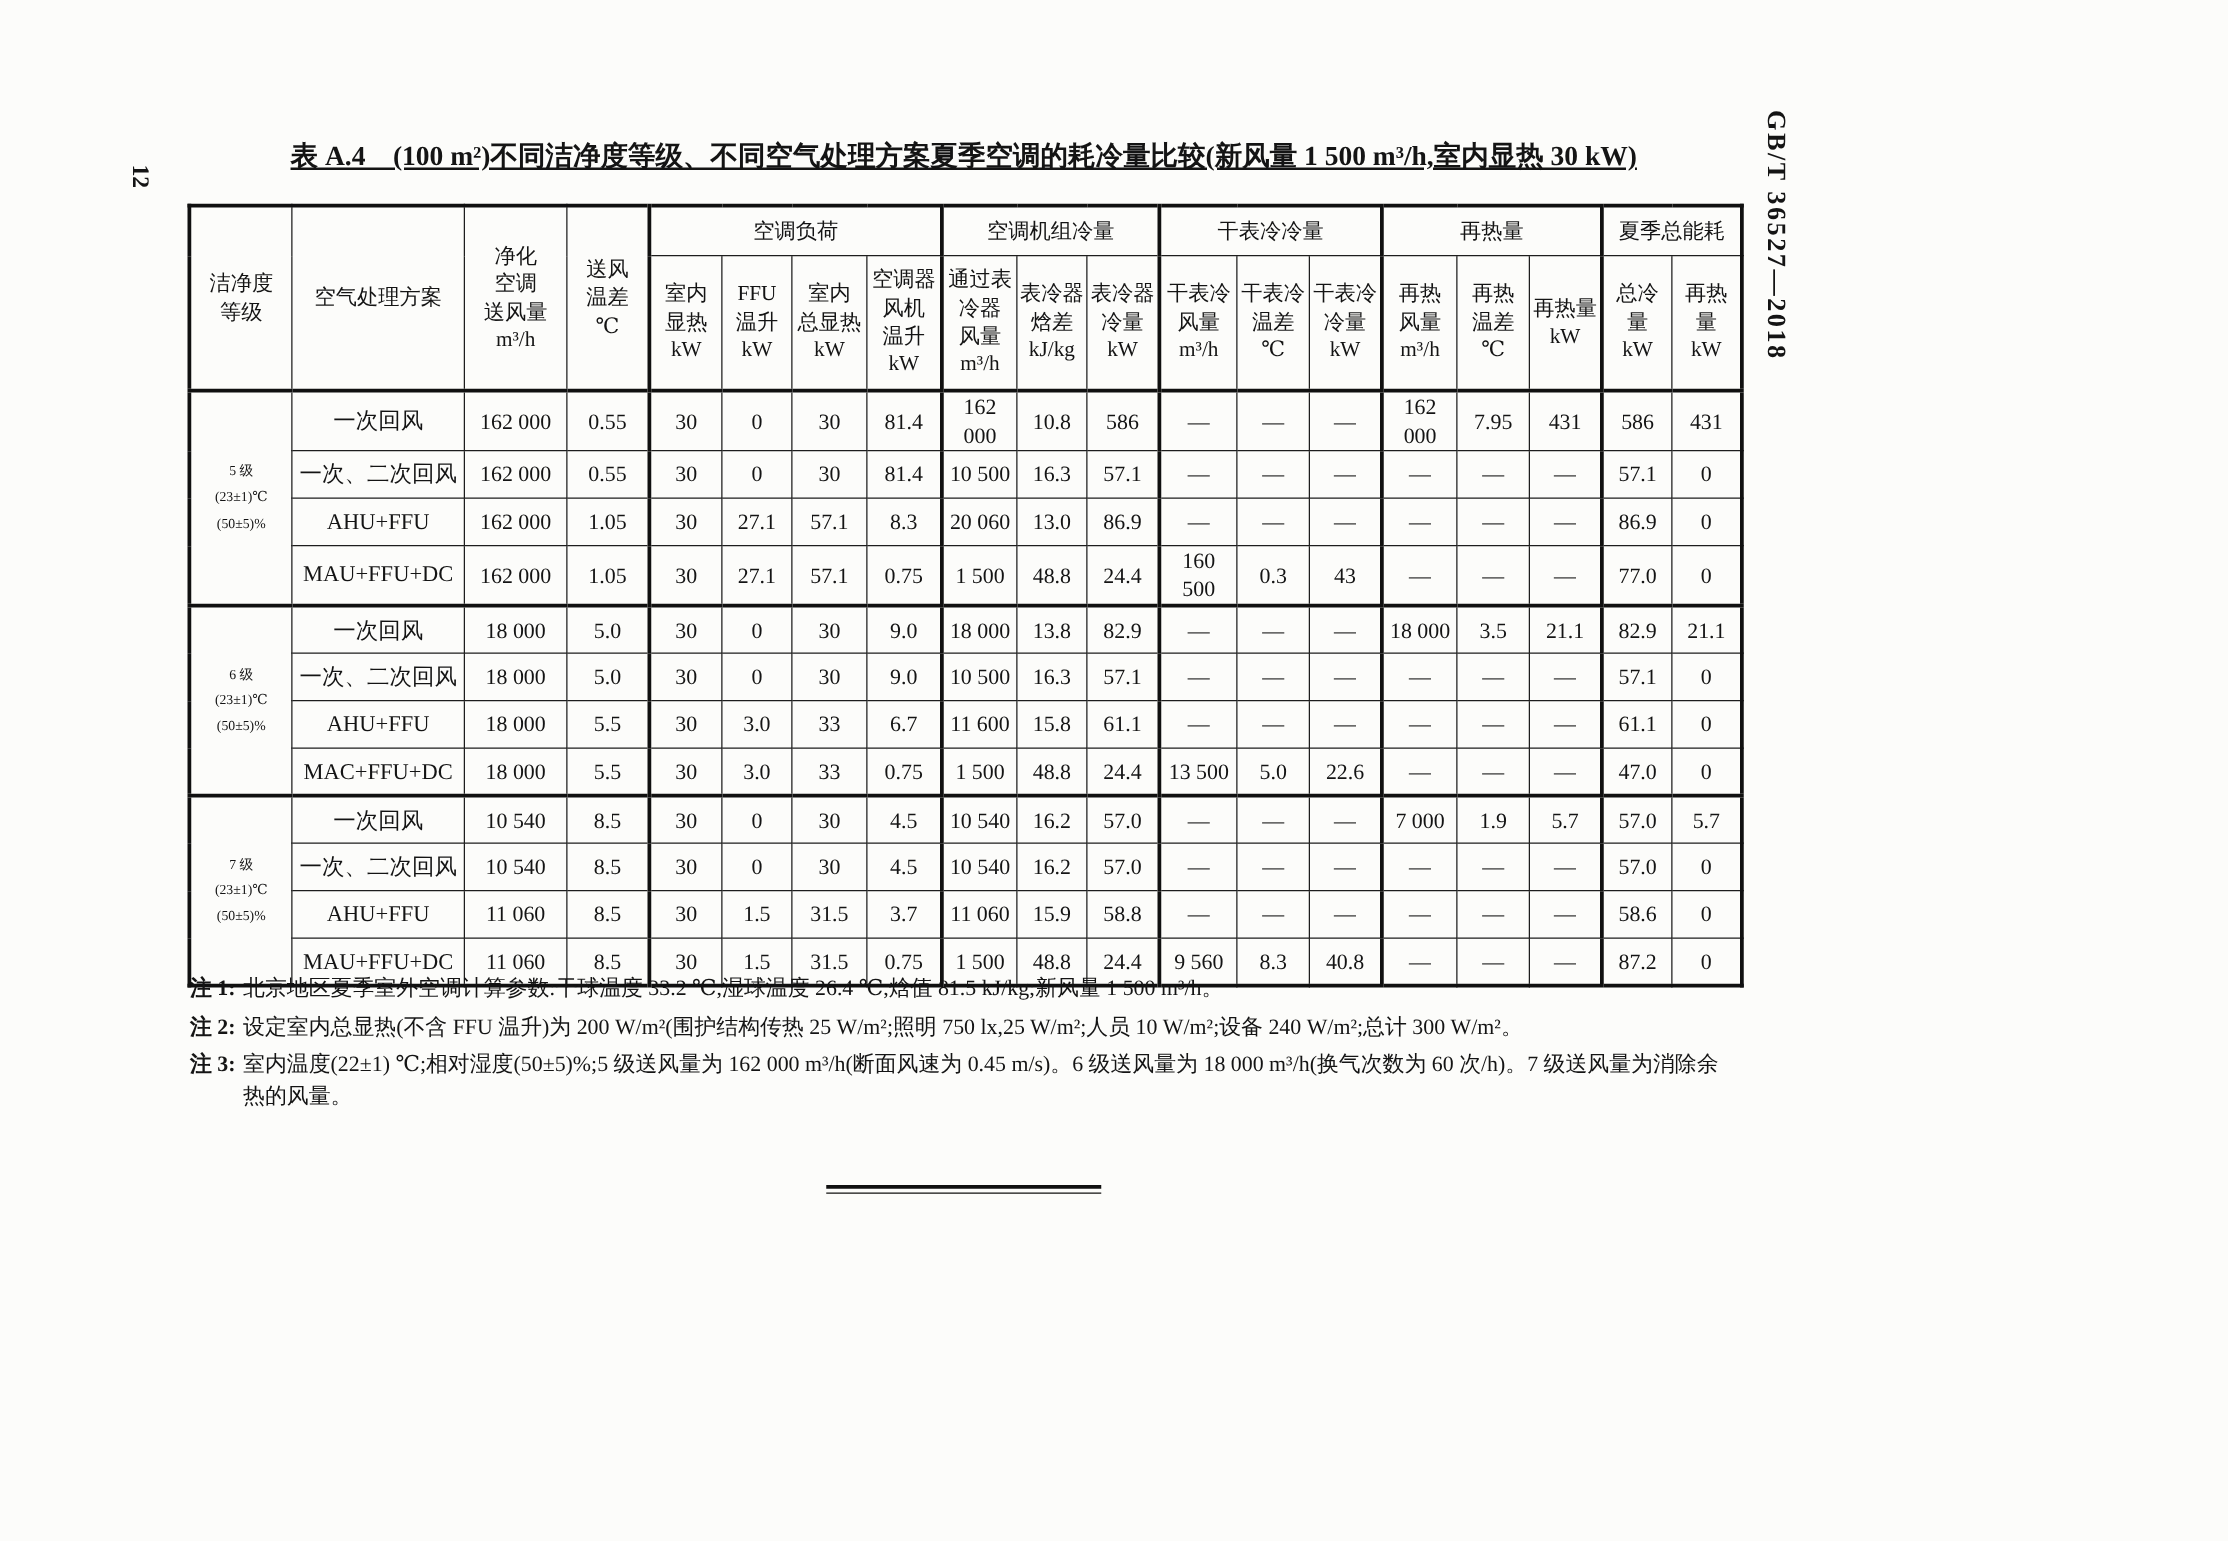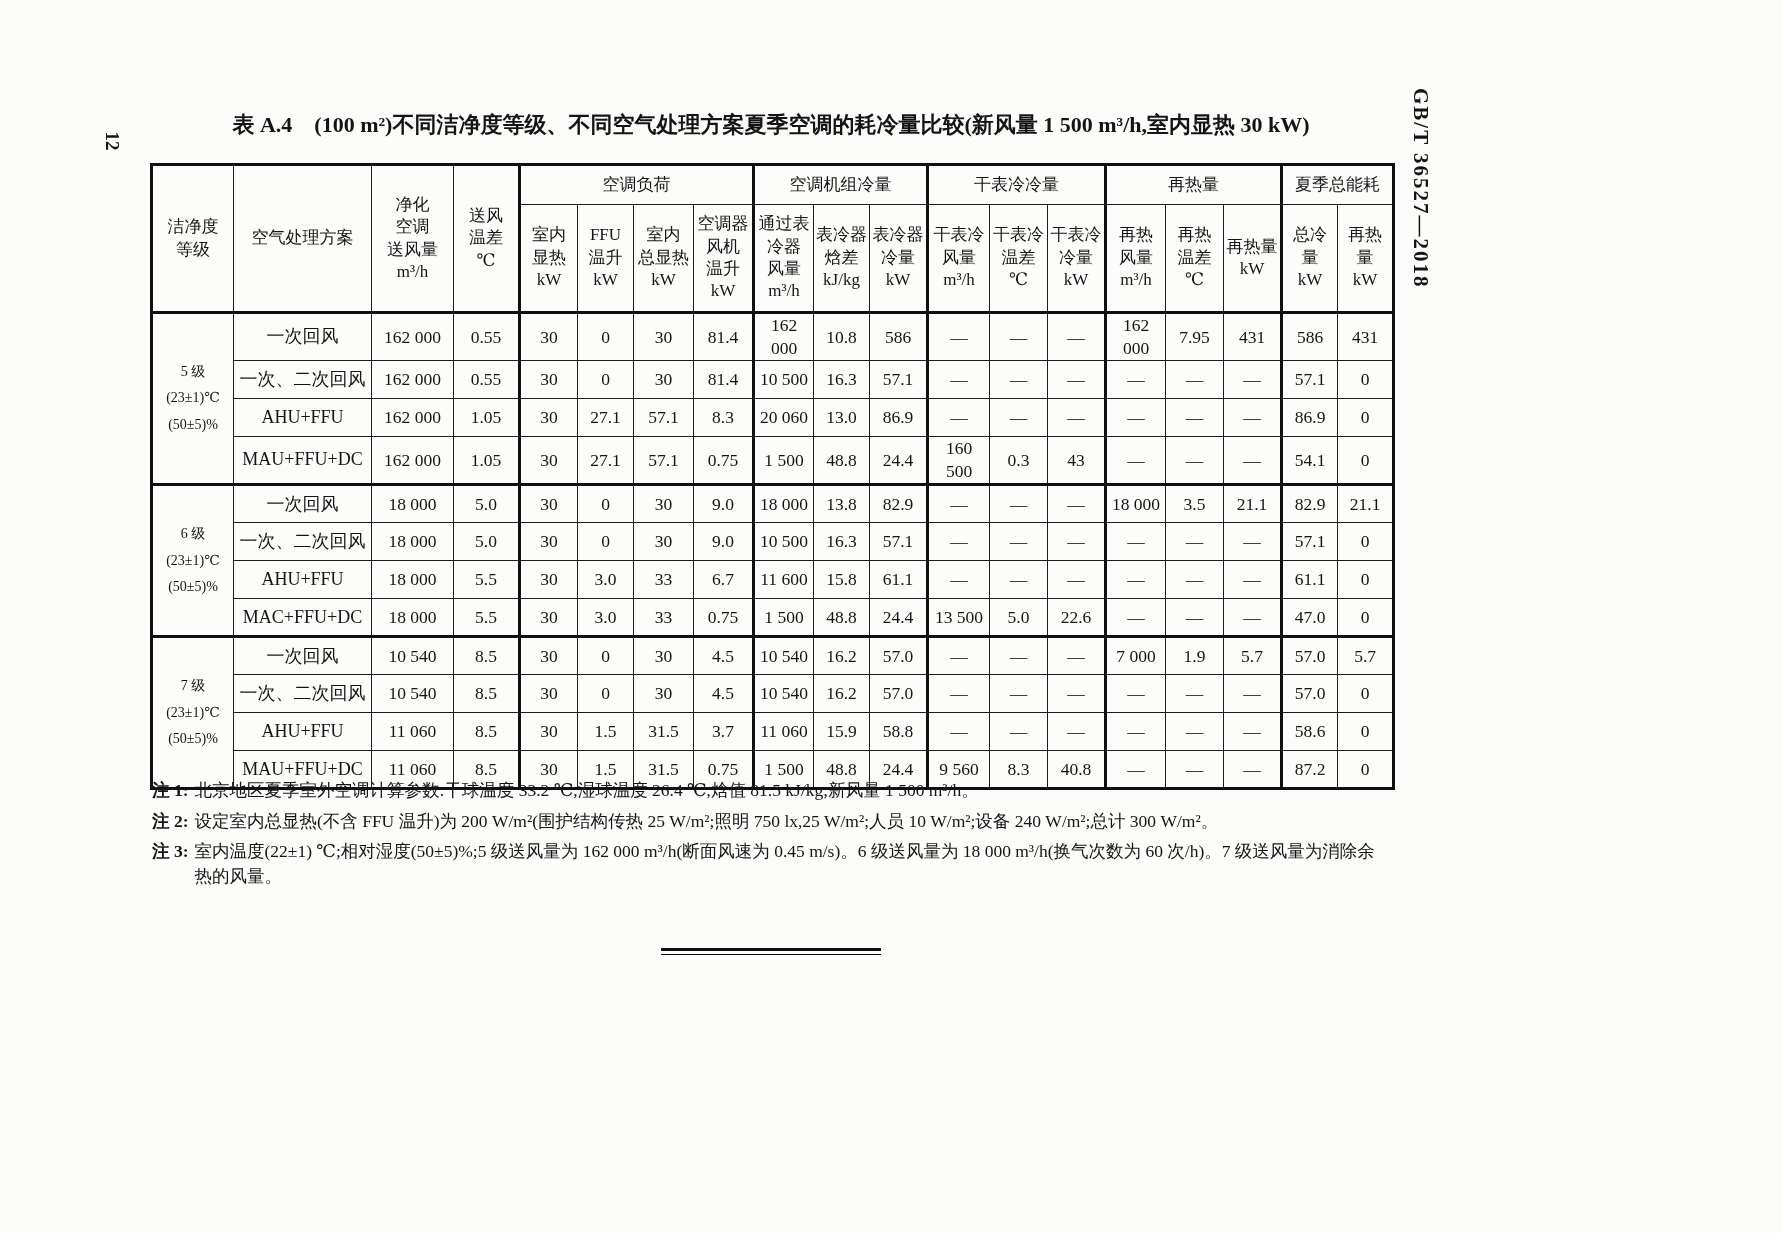--- a/index.html
+++ b/index.html
@@ -10,37 +10,37 @@
   .pageno{
     position:absolute;left:102px;top:130px;font-size:19px;font-weight:bold;
     transform:rotate(90deg);transform-origin:center;
   }
   .stdno{
     position:absolute;left:1408px;top:88px;writing-mode:vertical-rl;
     font-size:21px;font-weight:bold;letter-spacing:2px;
   }
   .title{
     position:absolute;left:150px;top:110px;width:1242px;text-align:center;
-    font-size:22px;font-weight:bold;white-space:nowrap;
+    font-size:22px;font-weight:bold;white-space:nowrap;text-decoration:underline;
   }
   table.main{
     position:absolute;left:150px;top:163px;width:1242px;
     border-collapse:collapse;table-layout:fixed;border:3px solid #101010;
   }
   .main th,.main td{
     border:1.5px solid #1d1d1d;text-align:center;vertical-align:middle;
     white-space:pre-line;padding:0 2px;font-size:17px;font-weight:normal;line-height:1.32;
   }
   .main thead tr.grp-row{height:40px;}
   .main thead tr.sub-row{height:108px;}
   .main tbody tr{height:38px;}
   .main tbody tr:first-child td{border-top:3px solid #101010;}
   .main tr.gstart td{border-top:3px solid #101010;}
   .main .gsep{border-left:3px solid #101010;}
-  .main td.group-label{font-size:14px;line-height:1.9;}
+  .main td.group-label{font-size:11px;line-height:1.9;}
   .main td.scheme{font-size:18px;text-align:center;}
   .main td.val{font-size:17.5px;}
   .notes{position:absolute;left:152px;top:778px;width:1238px;font-size:17.5px;}
   .note{display:flex;margin-bottom:6px;line-height:1.4;}
   .note .nlabel{font-weight:bold;white-space:nowrap;margin-right:6px;}
   .endrule{position:absolute;left:661px;top:948px;width:220px;}
   .endrule .l1{border-top:3px solid #101010;}
   .endrule .l2{margin-top:3px;border-top:1.5px solid #101010;}
 </style>
 </head>
@@ -214,21 +214,21 @@
           <td class="val">0.75</td>
           <td class="val gsep">1 500</td>
           <td class="val">48.8</td>
           <td class="val">24.4</td>
           <td class="val gsep">160 500</td>
           <td class="val">0.3</td>
           <td class="val">43</td>
           <td class="val gsep">—</td>
           <td class="val">—</td>
           <td class="val">—</td>
-          <td class="val gsep">54.1</td>
+          <td class="val gsep">77.0</td>
           <td class="val">0</td>
         </tr>
         <tr class="gstart">
           <td class="group-label" rowspan="4">6 级
 (23±1)℃
 (50±5)%</td>
           <td class="scheme">一次回风</td>
           <td class="val">18 000</td>
           <td class="val">5.0</td>
           <td class="val gsep">30</td>

